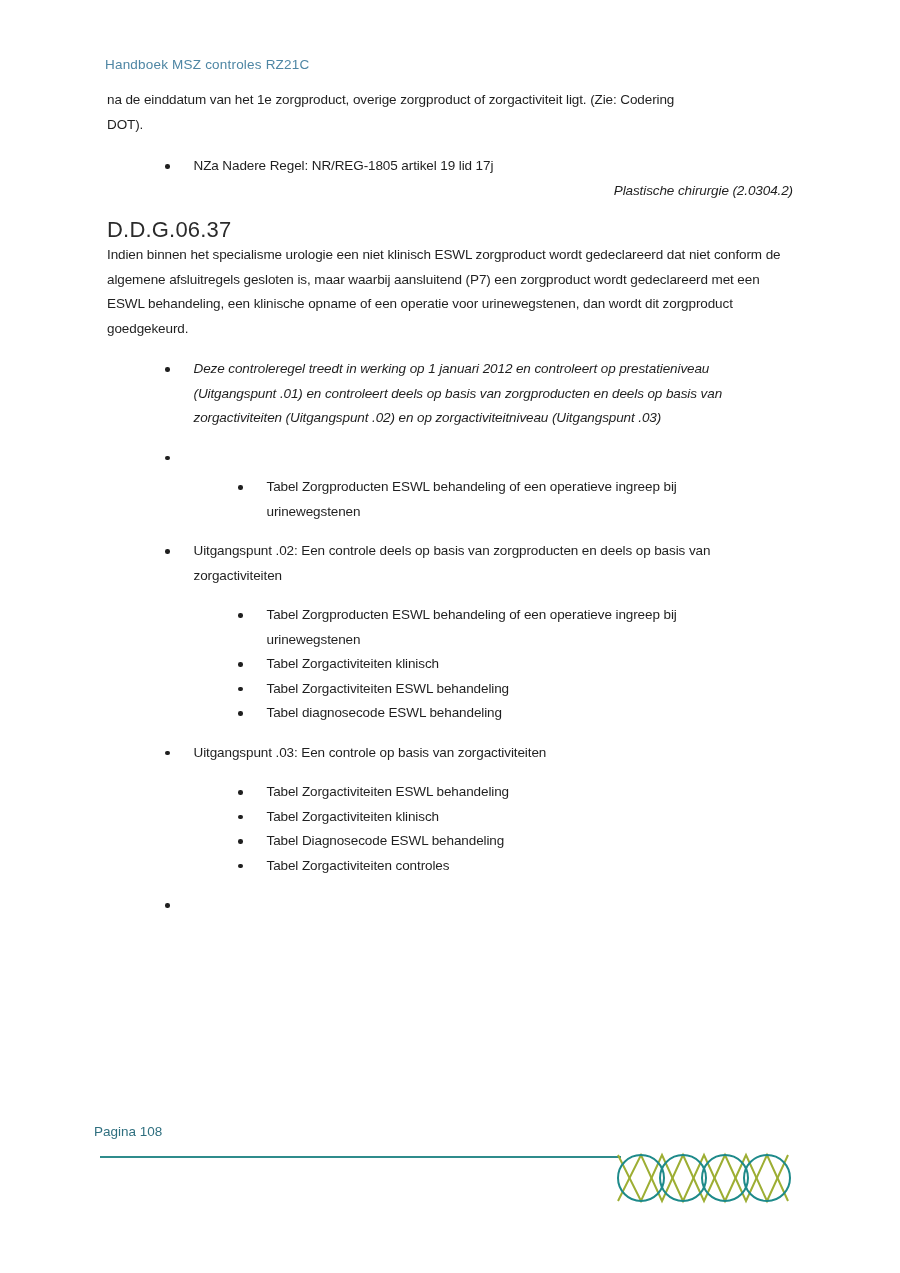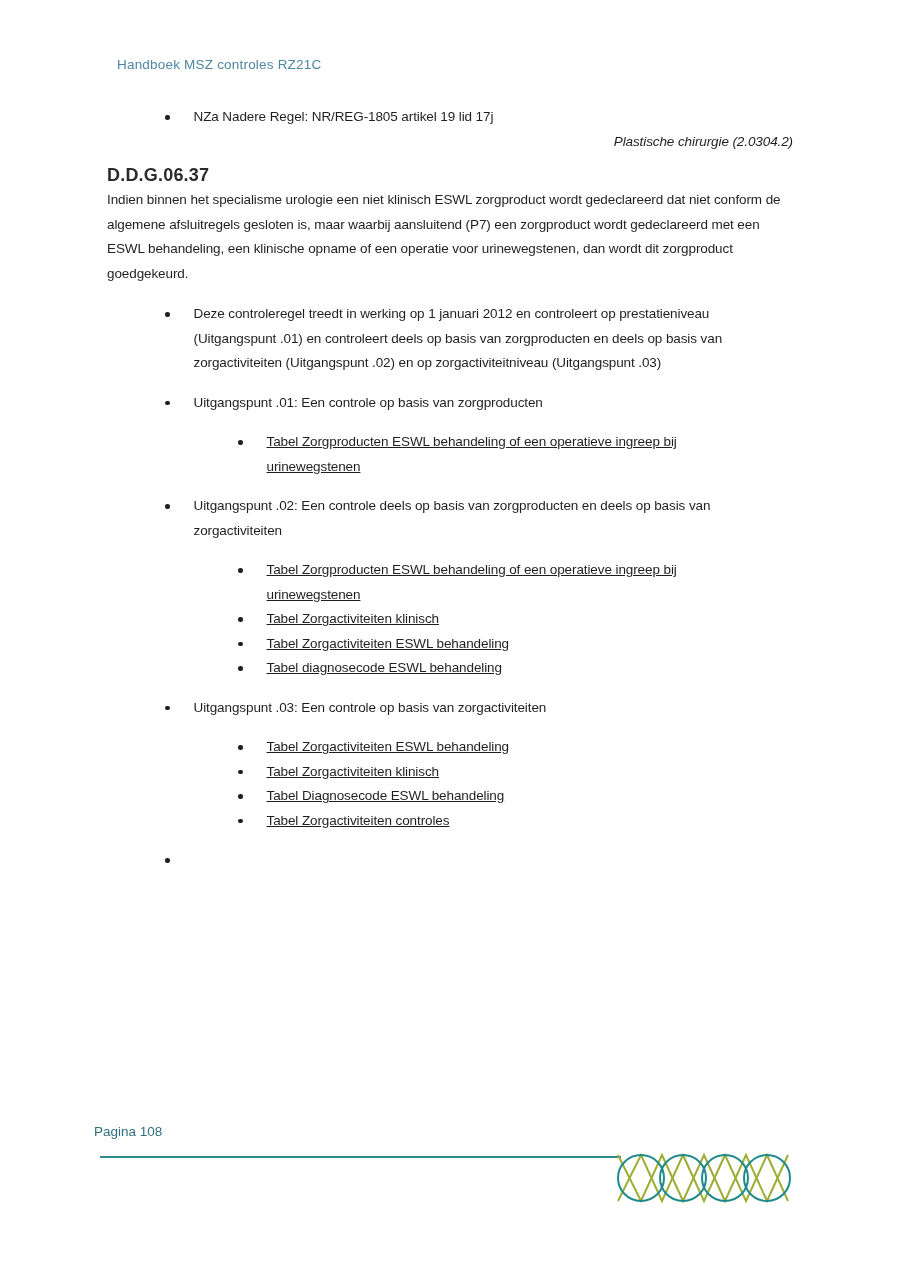--- a/index.html
+++ b/index.html
@@ -5,52 +5,52 @@
   html,body { margin:0; padding:0; background:#ffffff; }
   .page {
     position:relative;
     width:900px; height:1273px;
     background:#ffffff;
     font-family:"Liberation Sans", sans-serif;
     color:#1f1f1f;
     overflow:hidden;
   }
   .doc-header {
-    position:absolute; top:57px; left:117px;
+    position:absolute; top:57px; left:105px;
     font-size:13.5px; letter-spacing:0.2px;
     color:#4e86a4;
   }
   .body-col {
     position:absolute; top:88px; left:107px; width:686px;
     font-size:13.5px; line-height:24.5px; letter-spacing:-0.1px;
   }
   .body-col p { margin:0; }
   .hang { margin-left:86px; max-width:600px; }
   .mt-nza   { margin-top:17px;text-align:right; }
   .mt-ital  { margin-top:19px;text-align:right; }
   .italic   { font-style:italic; }
   .sec-head {
-    margin:8px 0 0 0; font-weight:700; font-size:18px;
+    margin:14px 0 0 0; font-weight:400; font-size:22px;
     line-height:26px; color:#2b2b2b; letter-spacing:0.2px;
   }
   .mt-para  { margin-top:11px; }
   .mt-ver   { margin-top:13px; }
   .bullets  { margin-top:14px; }
 
   .b-row { display:flex; align-items:flex-start; }
   .b-row .dot {
     flex:0 0 auto; width:4.5px; height:4.5px; border-radius:50%;
     background:#1f1f1f; margin-top:10px;
   }
   .lvl1 { padding-left:58px; }
   .lvl1 .txt { margin-left:24px; max-width:600px; }
   .lvl2 { padding-left:131px; }
-  .lvl2 .txt { margin-left:24px; max-width:478px;text-decoration:underline; }
+  .lvl2 .txt { margin-left:24px; max-width:478px; }
   .b-item  { margin-top:15px; }
-  .b-item:first-child { margin-top:16px; }
+  .b-item:first-child { margin-top:16px;font-style:italic; }
   .sub-list { margin-top:15px; }
   .sub-list .b-row { margin-top:0; }
 
   .footer-label {
     position:absolute; left:94px; top:1124px;
     font-size:13.5px; color:#2f6f7f;
   }
   .footer-rule {
     position:absolute; left:100px; top:1156px;
     width:521px; height:2px; background:#2f8c8c;
@@ -59,20 +59,21 @@
 </style>
 </head>
 <body>
 
 <div class="page">
 
   <div class="doc-header">Handboek MSZ controles RZ21C</div>
 
   <div class="body-col">
 
+    <p class="hang">na de einddatum van het 1e zorgproduct, overige zorgproduct of zorgactiviteit ligt. (Zie: Codering DOT).</p>
 
     <div class="b-row lvl1 mt-nza">
       <span class="dot"></span>
       <span class="txt">NZa Nadere Regel: NR/REG-1805 artikel 19 lid 17j</span>
     </div>
 
     <p class="italic mt-ital">Plastische chirurgie (2.0304.2)</p>
 
     <h1 class="sec-head">D.D.G.06.37</h1>
 
@@ -82,21 +83,20 @@
     <div class="bullets" id="bullet-list">
         <div class="b-item">
           <div class="b-row lvl1">
             <span class="dot"></span>
             <span class="txt">Deze controleregel treedt in werking op 1 januari 2012 en controleert op prestatieniveau (Uitgangspunt .01)  en controleert deels op basis van zorgproducten en deels op basis van zorgactiviteiten (Uitgangspunt .02) en op zorgactiviteitniveau (Uitgangspunt .03)</span>
           </div>
         </div>
         <div class="b-item">
           <div class="b-row lvl1">
             <span class="dot"></span>
-            <span class="txt">Uitgangspunt .01: Een controle op basis van zorgproducten</span>
           </div>
           <div class="sub-list">
             <div class="b-row lvl2">
               <span class="dot"></span>
               <span class="txt">Tabel Zorgproducten ESWL behandeling of een operatieve ingreep bij urinewegstenen</span>
             </div>
           </div>
         </div>
         <div class="b-item">
           <div class="b-row lvl1">

